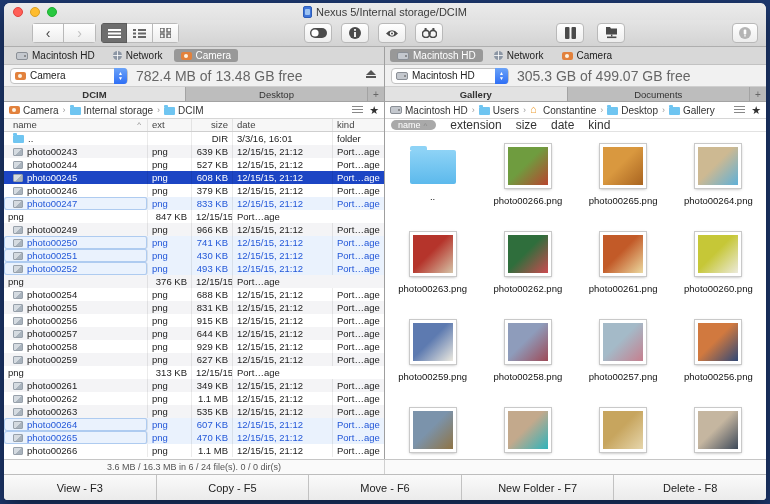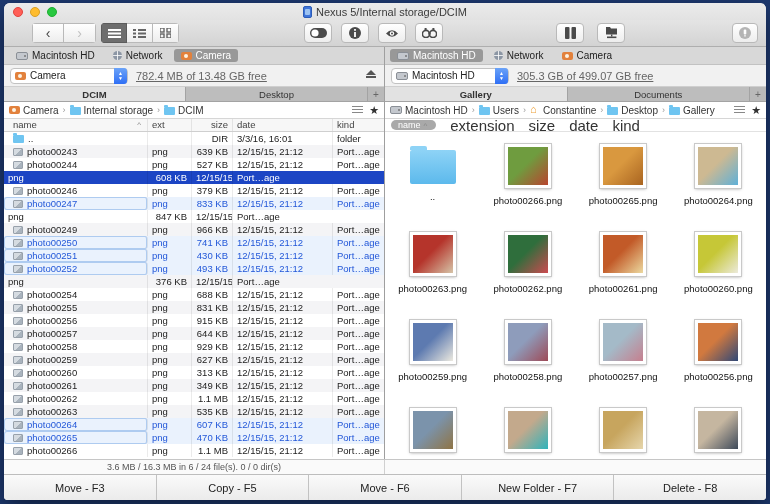--- a/index.html
+++ b/index.html
@@ -47,21 +47,21 @@
     padding:1px 7px;border-radius:3px;}
   .drive-btn.sel{background:#989898;color:#fff;}
   .info-row{height:22px;background:#f1f1f1;border-bottom:1px solid #cfcfcf;display:flex;
     align-items:center;padding:0 6px;gap:8px;flex:none;}
   .dselect{display:flex;align-items:center;gap:4px;background:#fff;border:1px solid #c2c2c2;
     border-radius:4px;height:16px;padding-left:4px;width:118px;}
   .dval{font-size:10px;color:#222;flex:1;}
   .stepper{width:13px;height:16px;background:linear-gradient(#6ba3f8,#2f6ff5);border-radius:0 3px 3px 0;
     display:flex;flex-direction:column;align-items:center;justify-content:center;color:#fff;}
   .stepper i{font-style:normal;font-size:5px;line-height:5px;}
-  .free{font-size:11px;color:#666;flex:1;text-decoration:underline;}
+  .free{font-size:14px;color:#666;flex:1;}
   .eject{width:14px;height:12px;display:flex;flex-direction:column;align-items:center;gap:1px;}
   .eject::before{content:"";border-left:5px solid transparent;border-right:5px solid transparent;
     border-bottom:5px solid #555;}
   .eject::after{content:"";width:10px;height:2px;background:#555;}
   .tab-row{height:15px;background:#b9b9b9;display:flex;flex:none;border-bottom:1px solid #a3a3a3;}
   .tabs{flex:1;display:flex;}
   .tab{flex:1;display:flex;align-items:center;justify-content:center;font-size:9.5px;color:#333;
     background:#bdbdbd;border-right:1px solid #a3a3a3;}
   .tab.act{background:#e2e2e2;font-weight:bold;}
   .tab-plus{width:16px;display:flex;align-items:center;justify-content:center;font-size:10px;color:#666;}
@@ -106,21 +106,21 @@
   .fi-network::after{content:"";position:absolute;inset:0;
     background:linear-gradient(to right,transparent 42%,rgba(255,255,255,.8) 42%,rgba(255,255,255,.8) 58%,transparent 58%),
     linear-gradient(to bottom,transparent 42%,rgba(255,255,255,.8) 42%,rgba(255,255,255,.8) 58%,transparent 58%);}
   .fi-home{color:#eda23c;font-size:11px;line-height:9px;width:10px;height:10px;}
   .fi-home::before{content:"⌂";}
   .fi-image{width:10px;height:8px;background:linear-gradient(135deg,#d5dbe1 55%,#a9b3bd 55%);
     border:1px solid #98a1ab;border-radius:1px;}
   
   .sort-row{height:13px;background:#fff;border-bottom:1px solid #e2e2e2;display:flex;
     align-items:center;gap:14px;padding-left:6px;flex:none;}
-  .sort-item{font-size:15px;color:#333;}
+  .sort-item{font-size:12px;color:#333;}
   .sort-item.act{background:#a9a9a9;color:#fff;border-radius:7px;padding:0 7px;font-size:9px;
     display:flex;gap:3px;align-items:center;}
   .grid{flex:1;background:#fff;overflow:hidden;display:grid;
     grid-template-columns:repeat(4,1fr);grid-auto-rows:88px;padding-top:4px;}
   .gcell{display:flex;flex-direction:column;align-items:center;padding-top:8px;}
   .gthumb{width:46px;height:44px;border:3px solid #fff;outline:1px solid #c9c9c9;
     box-shadow:0 1px 3px rgba(0,0,0,.35);}
   .gfolder{width:46px;height:34px;background:linear-gradient(#8ed3f6,#5cb9ec);border-radius:2px;
     position:relative;margin-top:6px;}
   .gfolder::before{content:"";position:absolute;top:-4px;left:0;width:17px;height:4px;
@@ -353,20 +353,24 @@
             <div class="cell name-cell">
               <span class="fi fi-image"></span>
               <span>photo00244</span>
             </div>
             <div class="cell">png</div>
             <div class="cell size-cell">527 KB</div>
             <div class="cell">12/15/15, 21:12</div>
             <div class="cell">Port…age</div>
           </div>
           <div class="row selected">
+            <div class="cell name-cell">
+              <span class="fi fi-image"></span>
+              <span>photo00245</span>
+            </div>
             <div class="cell">png</div>
             <div class="cell size-cell">608 KB</div>
             <div class="cell">12/15/15, 21:12</div>
             <div class="cell">Port…age</div>
           </div>
           <div class="row normal">
             <div class="cell name-cell">
               <span class="fi fi-image"></span>
               <span>photo00246</span>
             </div>
@@ -491,24 +495,20 @@
             <div class="cell name-cell">
               <span class="fi fi-image"></span>
               <span>photo00259</span>
             </div>
             <div class="cell">png</div>
             <div class="cell size-cell">627 KB</div>
             <div class="cell">12/15/15, 21:12</div>
             <div class="cell">Port…age</div>
           </div>
           <div class="row normal">
-            <div class="cell name-cell">
-              <span class="fi fi-image"></span>
-              <span>photo00260</span>
-            </div>
             <div class="cell">png</div>
             <div class="cell size-cell">313 KB</div>
             <div class="cell">12/15/15, 21:12</div>
             <div class="cell">Port…age</div>
           </div>
           <div class="row normal">
             <div class="cell name-cell">
               <span class="fi fi-image"></span>
               <span>photo00261</span>
             </div>
@@ -708,19 +708,19 @@
           </div>
         </div>
     </section>
   </div>
 
   <div class="statusbar">
     <div class="half">3.6 MB / 16.3 MB in 6 / 24 file(s). 0 / 0 dir(s)</div>
   </div>
 
   <div class="fnbar">
-      <div class="fn-btn">Move - F3</div>
+      <div class="fn-btn">View - F3</div>
       <div class="fn-btn">Copy - F5</div>
       <div class="fn-btn">Move - F6</div>
       <div class="fn-btn">New Folder - F7</div>
       <div class="fn-btn">Delete - F8</div>
     </div>
 </div>
 
 </body></html>

